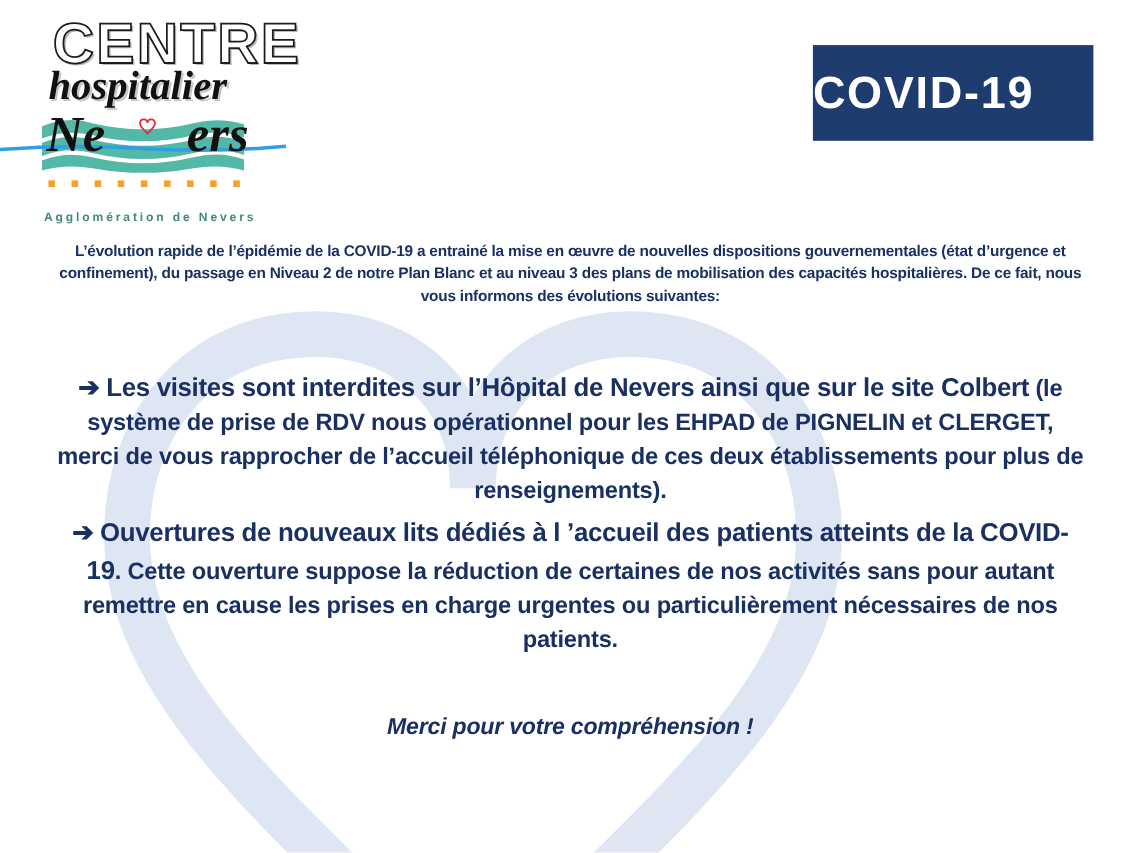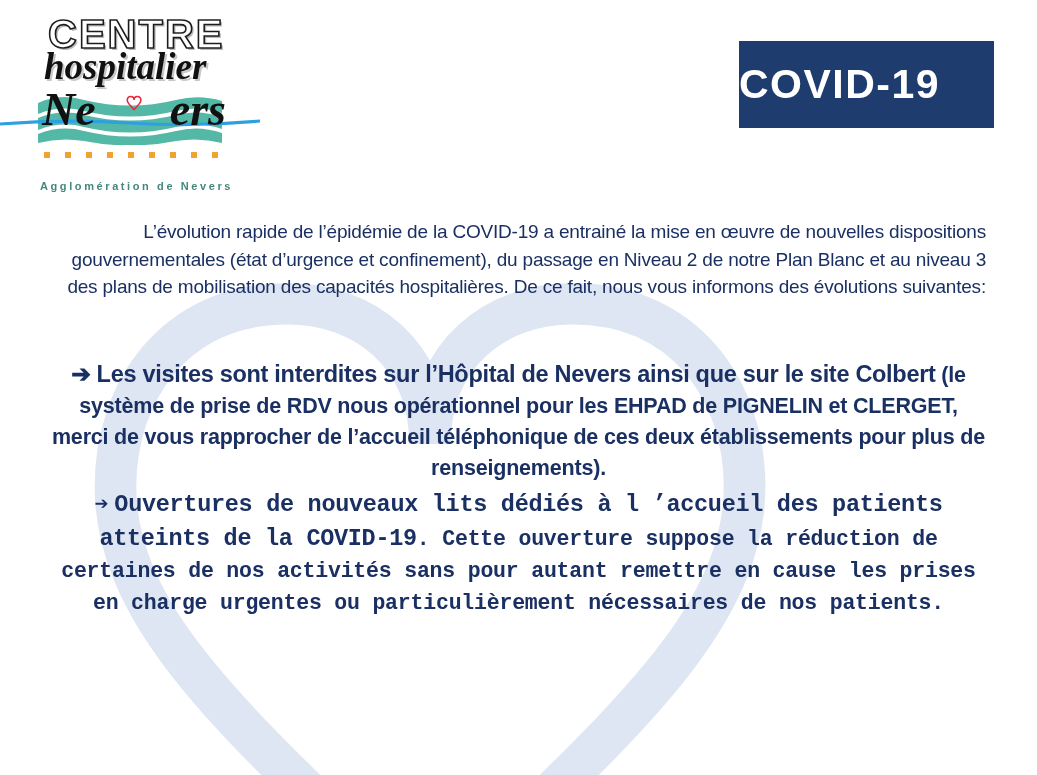--- a/index.html
+++ b/index.html
@@ -27,21 +27,21 @@
 
   
   .logo{
     position:absolute;
     left:30px; top:14px;
     width:208px; height:176px;
   }
   .logo-centre{
     font-family:"Liberation Sans", sans-serif;
     font-weight:800;
-    font-size:40px;
+    font-size:52px;
     letter-spacing:2px;
     color:#ffffff;
     -webkit-text-stroke:1.6px #1c1c1c;
     text-shadow:2px 2px 0 #b9b9b9;
     line-height:1;
     padding-left:18px;
   }
   .logo-hosp{
     font-family:"Liberation Serif", serif;
     font-style:italic;
@@ -125,35 +125,34 @@
     left:50%;
     transform:translateX(-50%);
     top:218px;
     width:935px;
     text-align:center;
     color:#1a3063;
     font-family:"Liberation Sans", sans-serif;
   }
   .intro{
     margin:0;
-    font-size:19px;
-    font-weight:400;
+    font-size:14px;
+    font-weight:700;
     line-height:1.45;
     letter-spacing:-0.2px;
-    text-align:right;
   }
   .bullet{
     margin:0;
     font-size:21.5px;
     font-weight:700;
     line-height:1.45;
     letter-spacing:-0.2px;
   }
   .bullet.first{margin-top:56px;}
-  .bullet.second{margin-top:4px;font-family:Liberation Mono, monospace;}
+  .bullet.second{margin-top:4px;}
   .bullet .bold-part{
     font-size:23.5px;
     letter-spacing:-0.3px;
   }
   .bullet .arrow-glyph{
     font-size:23.5px;
     margin-right:6px;
   }
   .closing{
     margin:52px 0 0 0;
@@ -220,15 +219,16 @@
     <p class="intro">L’évolution rapide de l’épidémie de la COVID-19 a entrainé la mise en œuvre de nouvelles dispositions gouvernementales (état d’urgence et confinement), du passage en Niveau 2 de notre Plan Blanc et au niveau 3 des plans de mobilisation des capacités hospitalières. De ce fait, nous vous informons des évolutions suivantes:</p>
 
     <p class="bullet first">
       <span class="bold-part"><span class="arrow-glyph">➔</span><span>Les visites sont interdites sur l’Hôpital de Nevers ainsi que sur le site Colbert</span></span><span> (le système de prise de RDV nous opérationnel pour les EHPAD de PIGNELIN et CLERGET, merci de vous rapprocher de l’accueil téléphonique de ces deux établissements pour plus de renseignements).</span>
     </p>
 
     <p class="bullet second">
       <span class="bold-part"><span class="arrow-glyph">➔</span><span>Ouvertures de nouveaux lits dédiés à l ’accueil des patients atteints de la COVID-19</span></span><span>. Cette ouverture suppose la réduction de certaines de nos activités sans pour autant remettre en cause les prises en charge urgentes ou particulièrement nécessaires de nos patients.</span>
     </p>
 
+    <p class="closing">Merci pour votre compréhension !</p>
   </div>
 
 </div>
 
 </body></html>

